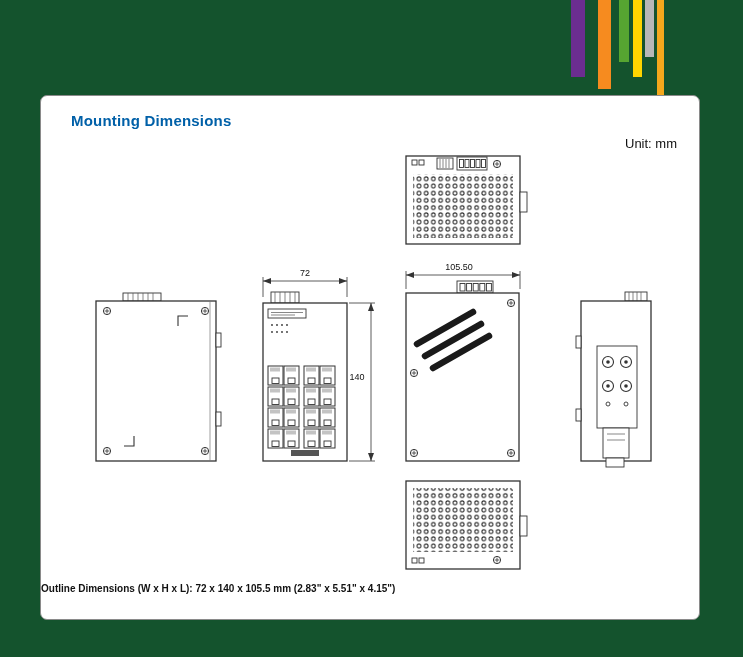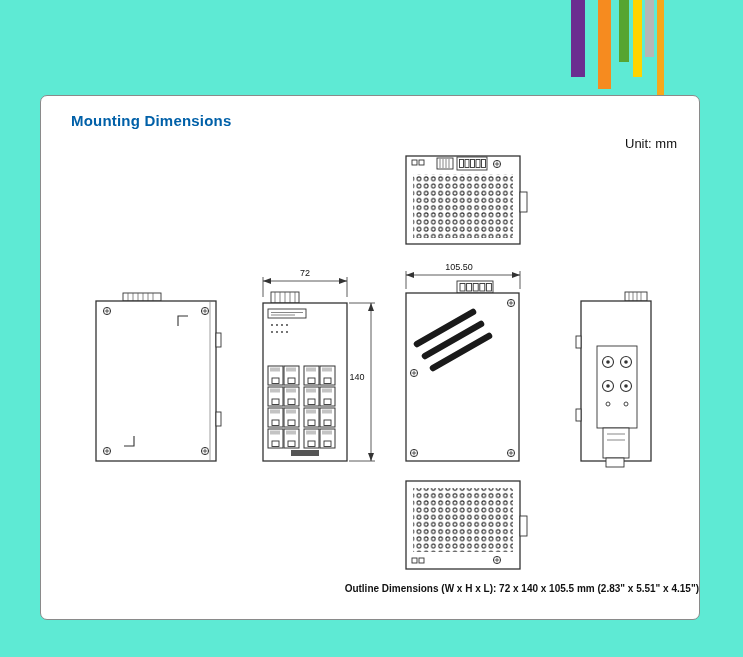--- a/index.html
+++ b/index.html
@@ -1,19 +1,19 @@
 <!DOCTYPE html>
 <html><head>
 <meta charset="utf-8">
 <style>
   html,body{margin:0;padding:0;}
   #page{
     position:relative;
     width:743px;height:657px;
-    background:#5eead4;
+    background:#14532d;
     overflow:hidden;
     font-family:"Liberation Sans", sans-serif;
   }
   .stripe{position:absolute;top:0;}
   #stripe-1{left:571px;width:14px;height:77px;background:#6B2D90;}
   #stripe-2{left:598px;width:13px;height:89px;background:#F68B1F;}
   #stripe-3{left:619px;width:10px;height:62px;background:#56A531;}
   #stripe-4{left:633px;width:9px;height:77px;background:#FFD400;}
   #stripe-5{left:645px;width:9px;height:57px;background:#B7B7B7;}
   #stripe-6{left:657px;width:7px;height:95px;background:#F5A81C;}
@@ -29,21 +29,21 @@
     position:absolute;left:30px;top:16px;
     font-size:15px;font-weight:bold;color:#0060A8;
     letter-spacing:0.2px;
   }
   .unit{
     position:absolute;right:22px;top:40px;
     font-size:13px;color:#111;
   }
   .caption{
     position:absolute;left:0;right:0;top:487px;
-    text-align:right;
+    text-align:left;
     font-size:10px;font-weight:bold;color:#111;
   }
   svg.drawing{position:absolute;left:0;top:0;}
   .body-rect{fill:#ffffff;stroke:#333;stroke-width:1.3;}
   .ln{fill:#ffffff;stroke:#333;stroke-width:0.9;}
   .thin{stroke:#555;stroke-width:0.7;fill:none;}
   .dim{stroke:#333;stroke-width:0.8;fill:none;}
   .mark{fill:none;stroke:#333;stroke-width:1.1;}
   .dimtxt{font-size:9px;fill:#111;font-family:"Liberation Sans", sans-serif;}
 </style>

